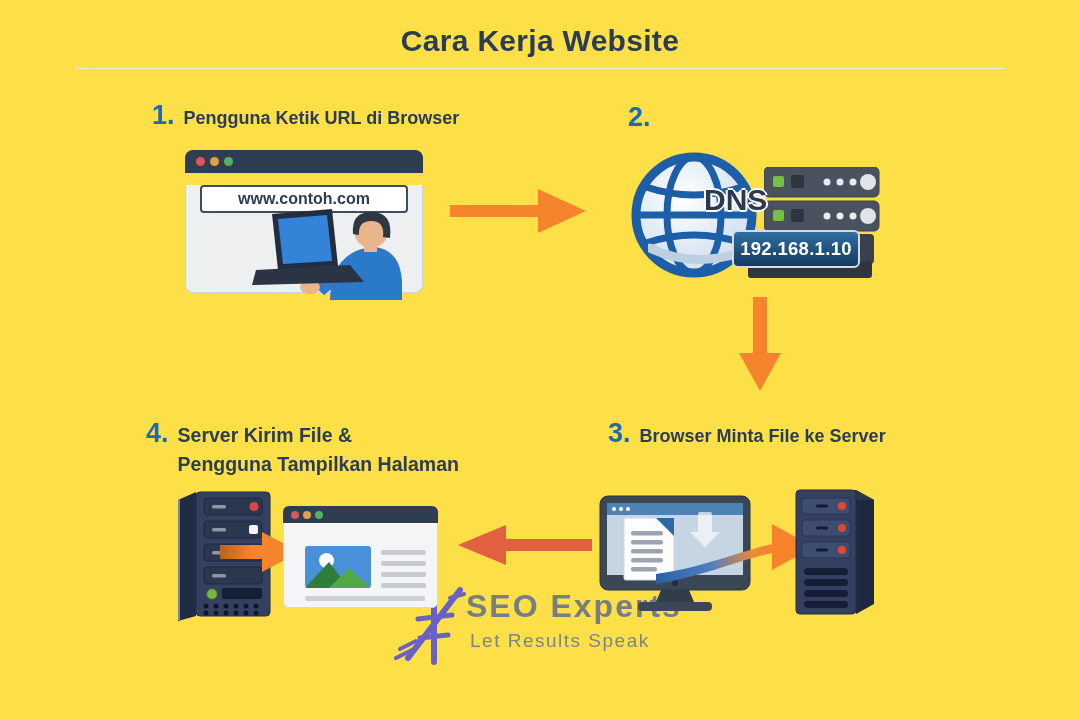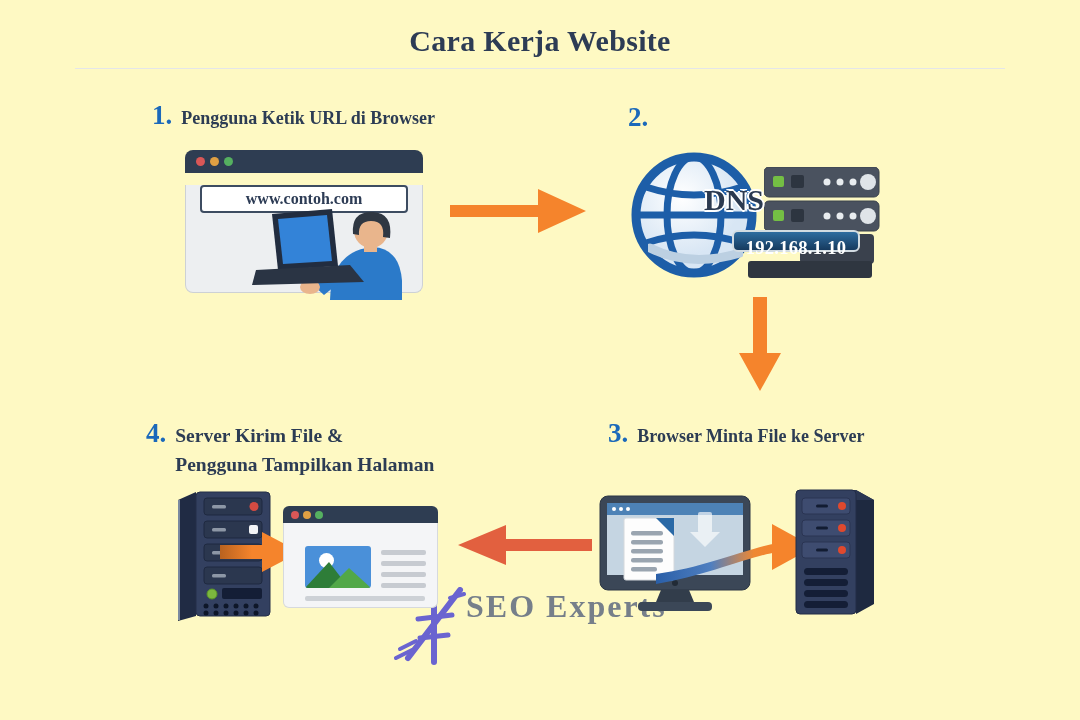--- a/index.html
+++ b/index.html
@@ -1,19 +1,19 @@
 <!DOCTYPE html>
 <html><head>
 <meta charset="utf-8">
 <style>
   * { margin:0; padding:0; box-sizing:border-box; }
   body { background:#ffffff; font-family:"Liberation Sans", sans-serif; }
   .canvas {
-    position:relative; width:1080px; height:720px; background:#fef9c3;
-    overflow:hidden; margin:0 auto;font-family:Liberation Serif, serif;
+    position:relative; width:1080px; height:720px; background:#fde047;
+    overflow:hidden; margin:0 auto;
   }
   .abs { position:absolute; }
 
   
   .page-title {
     position:absolute; top:24px; left:0; width:100%; text-align:center;
     font-size:30px; font-weight:bold; color:#2d3c55; letter-spacing:.3px;
   }
   .title-rule { position:absolute; top:68px; left:75px; width:930px; height:1px; background:#e4e6e9; }
 
@@ -42,21 +42,21 @@
     font-size:16px; font-weight:bold; color:#2d3c55; line-height:24px;
   }
 
   
   .dns-text {
     left:688px; top:183px; font-size:30px; font-weight:800; color:#2b3a50;
     text-shadow:-2px 0 #fff, 2px 0 #fff, 0 -2px #fff, 0 2px #fff;
     margin-left:16px;
   }
   .ip-badge {
-    left:732px; top:230px; width:128px; height:22px;
+    left:732px; top:230px; width:128px; height:38px;
     background:linear-gradient(#2f6da0,#163a5e);
     border:2px solid #d3dce2; border-radius:6px;
     color:#ffffff; font-size:18.5px; font-weight:bold; text-align:center; line-height:33px;
     letter-spacing:.3px;
   }
   .rack-dark-unit { left:800px; top:234px; width:74px; height:30px; background:#3a414d; border-radius:4px; }
   .rack-pedestal { left:748px; top:261px; width:124px; height:17px; background:#2f3640; border-radius:3px; }
 
   
   .browser4 { left:283px; top:506px; width:155px; height:102px; }
@@ -193,20 +193,21 @@
       <line x1="66" y1="4" x2="14" y2="72" stroke-width="6"></line>
       <line x1="40" y1="18" x2="40" y2="76" stroke-width="6"></line>
       <line x1="24" y1="33" x2="58" y2="29" stroke-width="5"></line>
       <line x1="26" y1="52" x2="54" y2="49" stroke-width="5"></line>
       <line x1="6" y1="63" x2="22" y2="55" stroke-width="4"></line>
       <line x1="2" y1="72" x2="18" y2="64" stroke-width="4"></line>
       <line x1="56" y1="12" x2="70" y2="8" stroke-width="4"></line>
     </g>
   </svg>
   <div class="abs wm-brand">SEO Experts</div>
+  <div class="abs wm-tagline">Let Results Speak</div>
 
   <svg class="abs" style="left:598px; top:494px;" width="154" height="122" viewBox="0 0 154 122">
     <rect x="2" y="2" width="150" height="94" rx="8" fill="#3b4757" stroke="#2c3644"></rect>
     <rect x="9" y="9" width="136" height="72" fill="#c5d5e2"></rect>
     <rect x="9" y="9" width="136" height="12" fill="#4d82b6"></rect>
     <circle cx="16" cy="15" r="2" fill="#ffffff"></circle>
     <circle cx="23" cy="15" r="2" fill="#ffffff"></circle>
     <circle cx="30" cy="15" r="2" fill="#ffffff"></circle>
     <g fill="#ffffff" opacity="0.65">
       <rect x="100" y="18" width="14" height="21" rx="2"></rect>

